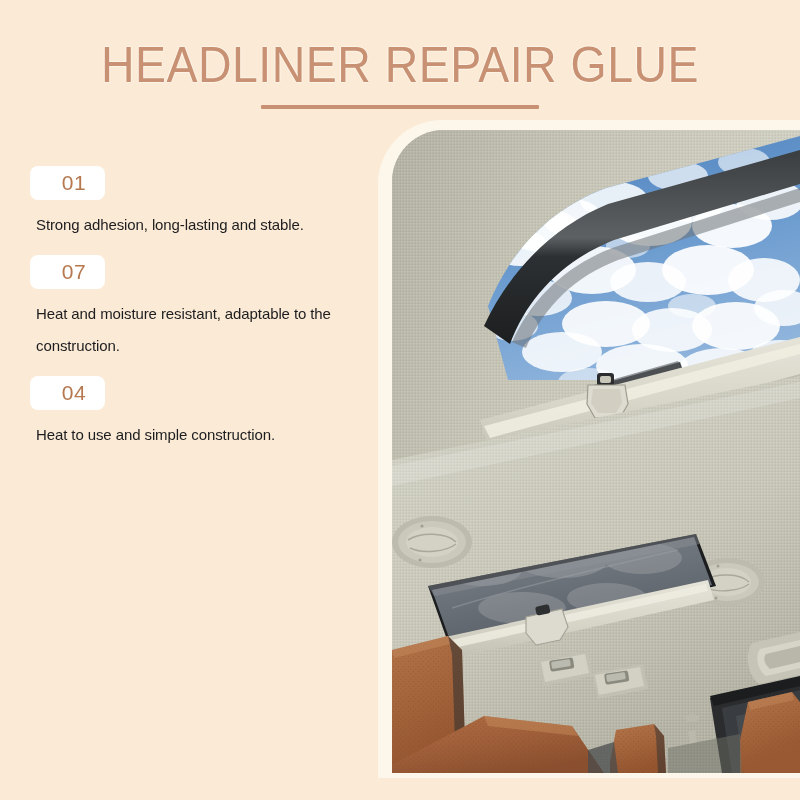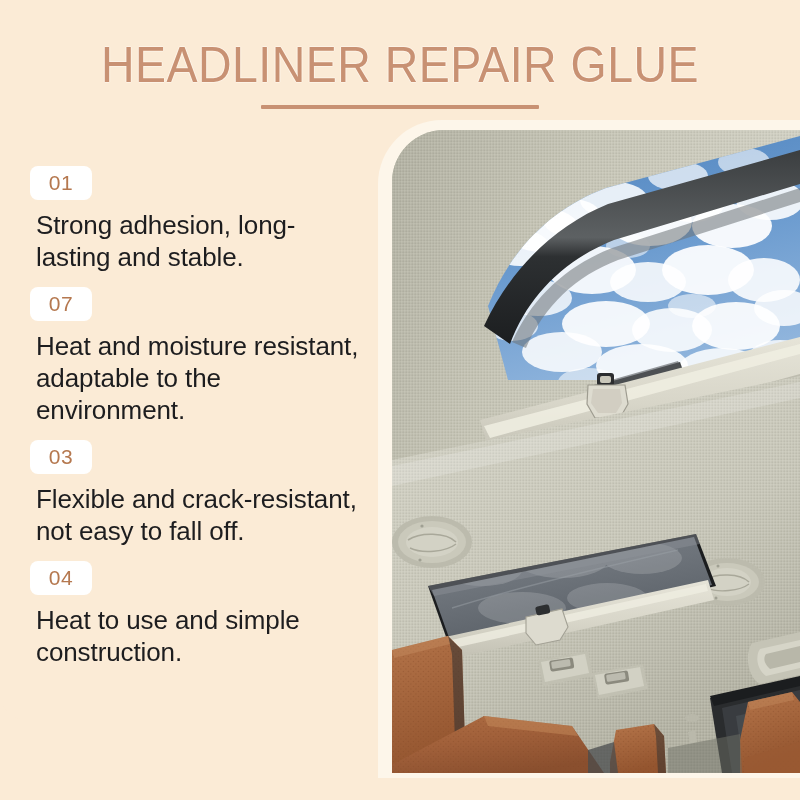--- a/index.html
+++ b/index.html
@@ -58,33 +58,33 @@
     top: 166px;
     left: 30px;
     width: 348px;
   }
   .feature {
     margin-bottom: 14px;
   }
   .badge {
     display: inline-block;
     min-width: 40px;
-    padding: 4px 11px 4px 11px;
+    padding: 4px 11px 4px 24px;
     background: #ffffff;
     border-radius: 8px;
     color: #b5784f;
     font-size: 21px;
     line-height: 26px;
     letter-spacing: 0.5px;
     text-align: center;
   }
   .feature-text {
     margin: 9px 0 0 6px;
     color: #1d1d1f;
-    font-size: 26px;
+    font-size: 15px;
     line-height: 32px;
     letter-spacing: -0.1px;
     max-width: 340px;
   }
   .f1 .feature-text { max-width: 300px; }
   .f3 .feature-text { max-width: 345px; }
   .f4 .feature-text { max-width: 300px; }
 
   
   .photo-halo {
@@ -124,27 +124,23 @@
 
   <div class="features">
 
     <div class="feature f1">
       <div class="badge">01</div>
       <div class="feature-text">Strong adhesion, long-lasting and stable.</div>
     </div>
 
     <div class="feature f2">
       <div class="badge">07</div>
-      <div class="feature-text">Heat and moisture resistant, adaptable to the environment.</div>
+      <div class="feature-text">Heat and moisture resistant, adaptable to the construction.</div>
     </div>
 
-    <div class="feature f3">
-      <div class="badge">03</div>
-      <div class="feature-text">Flexible and crack-resistant, not easy to fall off.</div>
-    </div>
 
     <div class="feature f4">
       <div class="badge">04</div>
       <div class="feature-text">Heat to use and simple construction.</div>
     </div>
 
   </div>
 
   <div class="photo-halo"></div>
   <div class="photo">

